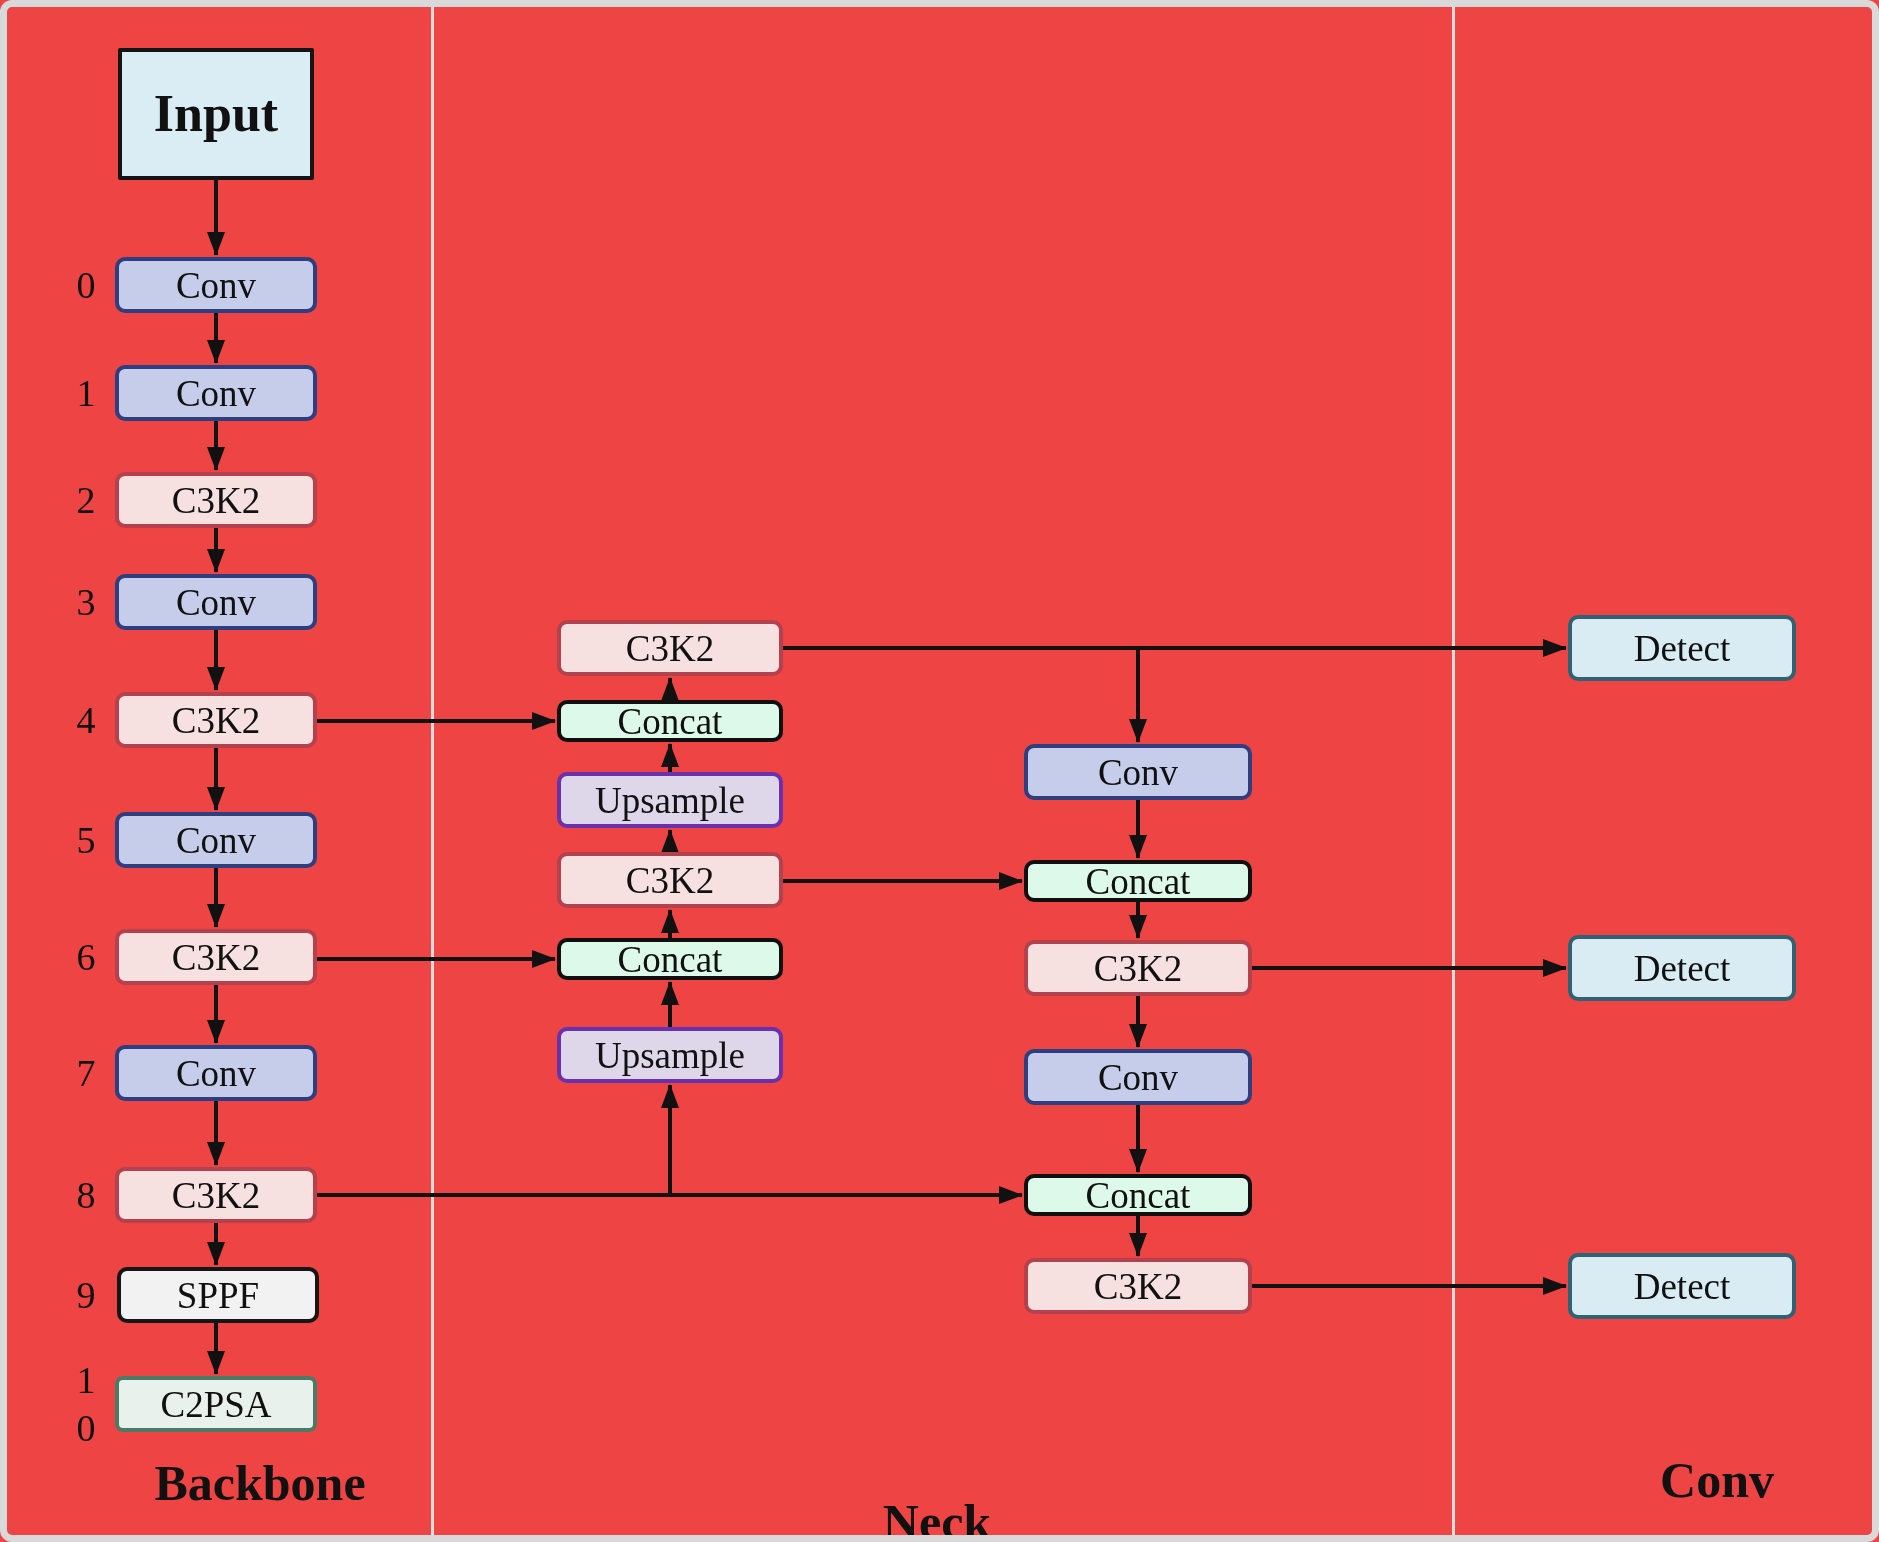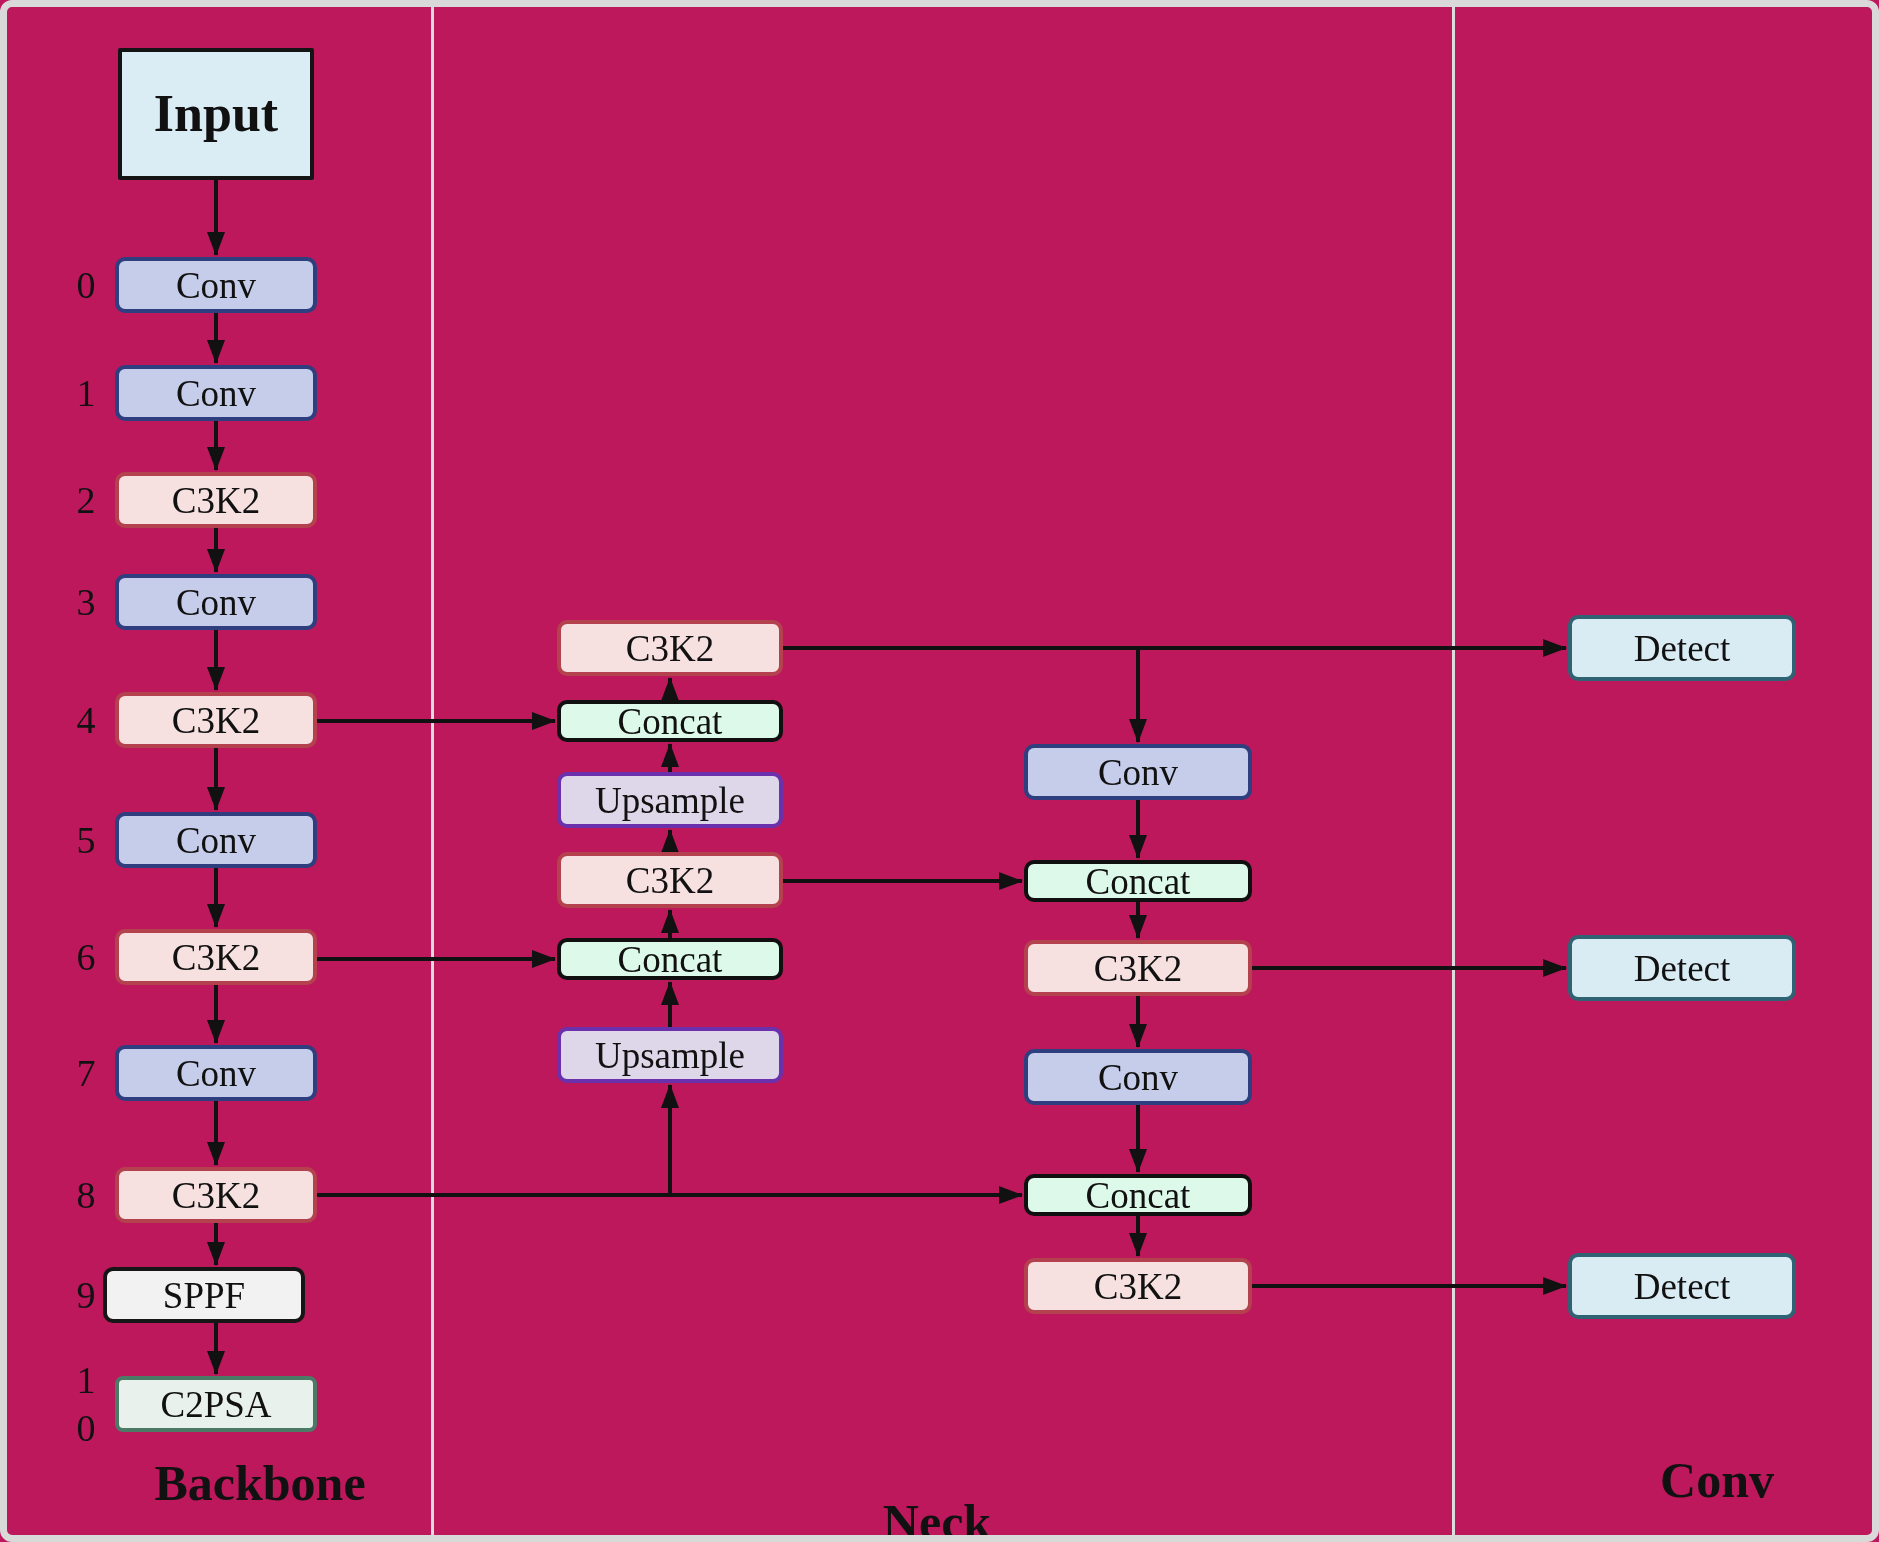--- a/index.html
+++ b/index.html
@@ -1,19 +1,19 @@
 <!DOCTYPE html>
 <html><head>
 <meta charset="utf-8">
 <style>
   html,body{margin:0;padding:0;background:#ffffff;}
   .canvas{
     position:relative;
     width:1879px;height:1542px;
-    background:#be185d;
+    background:#ef4444;
     font-family:"Liberation Serif","DejaVu Serif",serif;
     color:#111;
     overflow:hidden;
   }
   .frame{
     position:absolute;inset:0;
     border:7px solid #d9d9d9;
     border-radius:12px;
     pointer-events:none;
     z-index:40;
@@ -117,21 +117,21 @@
       <div class="node" style="left: 115px; top: 692px; width: 202px; height: 56px; background: rgb(246, 224, 224); border-color: rgb(180, 65, 78); border-radius: 10px;">C3K2</div>
       <div class="idx" style="left: 58px; top: 696px;">4</div>
       <div class="node" style="left: 115px; top: 812px; width: 202px; height: 56px; background: rgb(197, 205, 234); border-color: rgb(46, 62, 126); border-radius: 10px;">Conv</div>
       <div class="idx" style="left: 58px; top: 816px;">5</div>
       <div class="node" style="left: 115px; top: 929px; width: 202px; height: 56px; background: rgb(246, 224, 224); border-color: rgb(180, 65, 78); border-radius: 10px;">C3K2</div>
       <div class="idx" style="left: 58px; top: 933px;">6</div>
       <div class="node" style="left: 115px; top: 1045px; width: 202px; height: 56px; background: rgb(197, 205, 234); border-color: rgb(46, 62, 126); border-radius: 10px;">Conv</div>
       <div class="idx" style="left: 58px; top: 1049px;">7</div>
       <div class="node" style="left: 115px; top: 1167px; width: 202px; height: 56px; background: rgb(246, 224, 224); border-color: rgb(180, 65, 78); border-radius: 10px;">C3K2</div>
       <div class="idx" style="left: 58px; top: 1171px;">8</div>
-      <div class="node" style="left: 103px; top: 1267px; width: 202px; height: 56px; background: rgb(242, 242, 242); border-color: rgb(22, 22, 22); border-radius: 10px;">SPPF</div>
+      <div class="node" style="left: 117px; top: 1267px; width: 202px; height: 56px; background: rgb(242, 242, 242); border-color: rgb(22, 22, 22); border-radius: 10px;">SPPF</div>
       <div class="idx" style="left: 58px; top: 1271px;">9</div>
       <div class="node" style="left: 115px; top: 1376px; width: 202px; height: 56px; background: rgb(233, 241, 236); border-color: rgb(75, 122, 102); border-radius: 8px;">C2PSA</div>
       <div class="idx" style="left: 58px; top: 1356px;">1
 0</div>
       <div class="node" style="left: 557px; top: 620px; width: 226px; height: 56px; background: rgb(246, 224, 224); border-color: rgb(180, 65, 78); border-radius: 10px;">C3K2</div>
       <div class="node" style="left: 557px; top: 700px; width: 226px; height: 42px; background: rgb(220, 249, 233); border-color: rgb(16, 16, 16); border-radius: 10px;">Concat</div>
       <div class="node" style="left: 557px; top: 772px; width: 226px; height: 56px; background: rgb(222, 214, 233); border-color: rgb(107, 48, 171); border-radius: 10px;">Upsample</div>
       <div class="node" style="left: 557px; top: 852px; width: 226px; height: 56px; background: rgb(246, 224, 224); border-color: rgb(180, 65, 78); border-radius: 10px;">C3K2</div>
       <div class="node" style="left: 557px; top: 938px; width: 226px; height: 42px; background: rgb(220, 249, 233); border-color: rgb(16, 16, 16); border-radius: 10px;">Concat</div>
       <div class="node" style="left: 557px; top: 1027px; width: 226px; height: 56px; background: rgb(222, 214, 233); border-color: rgb(107, 48, 171); border-radius: 10px;">Upsample</div>

